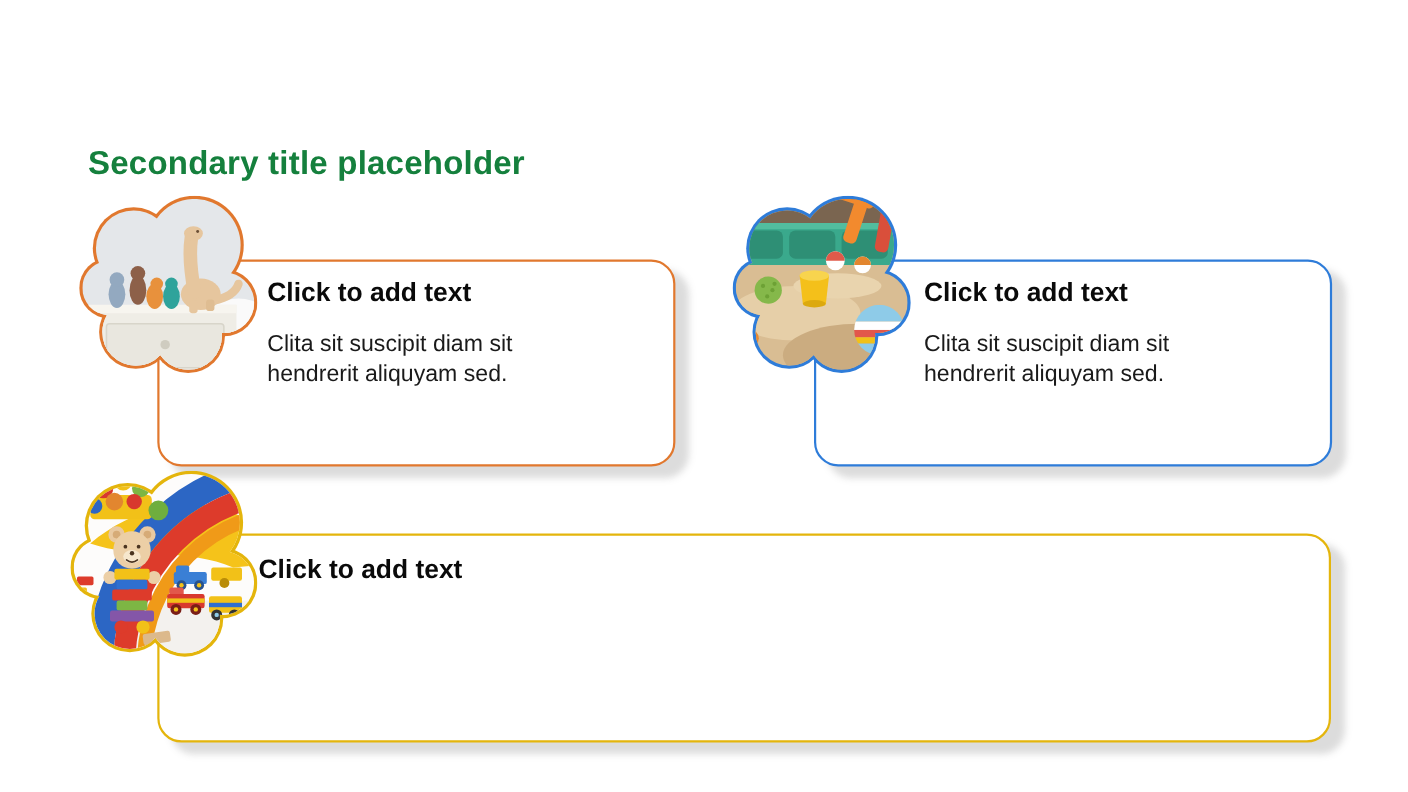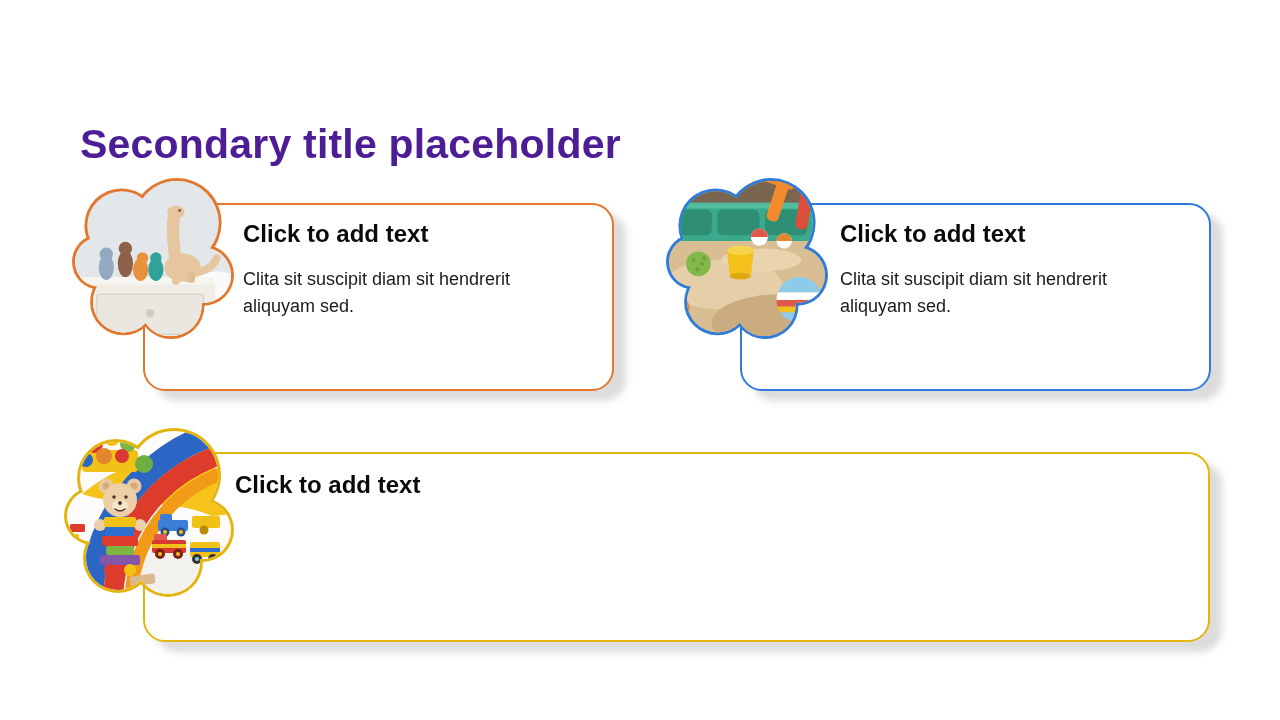--- a/index.html
+++ b/index.html
@@ -1,40 +1,40 @@
 <!DOCTYPE html>
 <html><head>
 <meta charset="utf-8">
 <style>
   html,body{margin:0;padding:0;}
   body{font-family:"Liberation Sans","DejaVu Sans",sans-serif;background:#ffffff;}
   .stage{position:relative;width:1280px;height:720px;background:#ffffff;overflow:hidden;}
 
   .slide-title{
-    position:absolute;left:80px;top:121px;
-    font-size:41px;font-weight:700;color:#4c1d95;letter-spacing:.2px;
+    position:absolute;left:80px;top:132px;
+    font-size:30px;font-weight:700;color:#15803d;letter-spacing:.2px;
     margin:0;cursor:default;
   }
 
-  .card{position:absolute;}
+  .card{position:absolute;margin-top:33px;}
   .card-box{
     position:absolute;inset:0;
     background:#ffffff;
     border:2px solid #999;
     border-radius:22px;
     box-shadow:12px 10px 7px rgba(130,130,130,0.28);
   }
   .card-content{position:relative;z-index:3;}
   .card-heading{
     margin:0 0 17px 0;
     font-size:24px;line-height:30px;font-weight:700;color:#0a0a0a;cursor:text;
   }
   .card-body{
     margin:0;
-    font-size:18px;line-height:27px;color:#1a1a1a;cursor:text;
+    font-size:21px;line-height:27px;color:#1a1a1a;cursor:text;
   }
 
   #card-1{left:143px;top:203px;width:471px;height:188px;}
   #card-1 .card-content{padding:16px 30px 0 100px;}
   #card-1 .card-body{max-width:296px;}
 
   #card-2{left:740px;top:203px;width:471px;height:188px;}
   #card-2 .card-content{padding:16px 30px 0 100px;}
   #card-2 .card-body{max-width:296px;}
 

